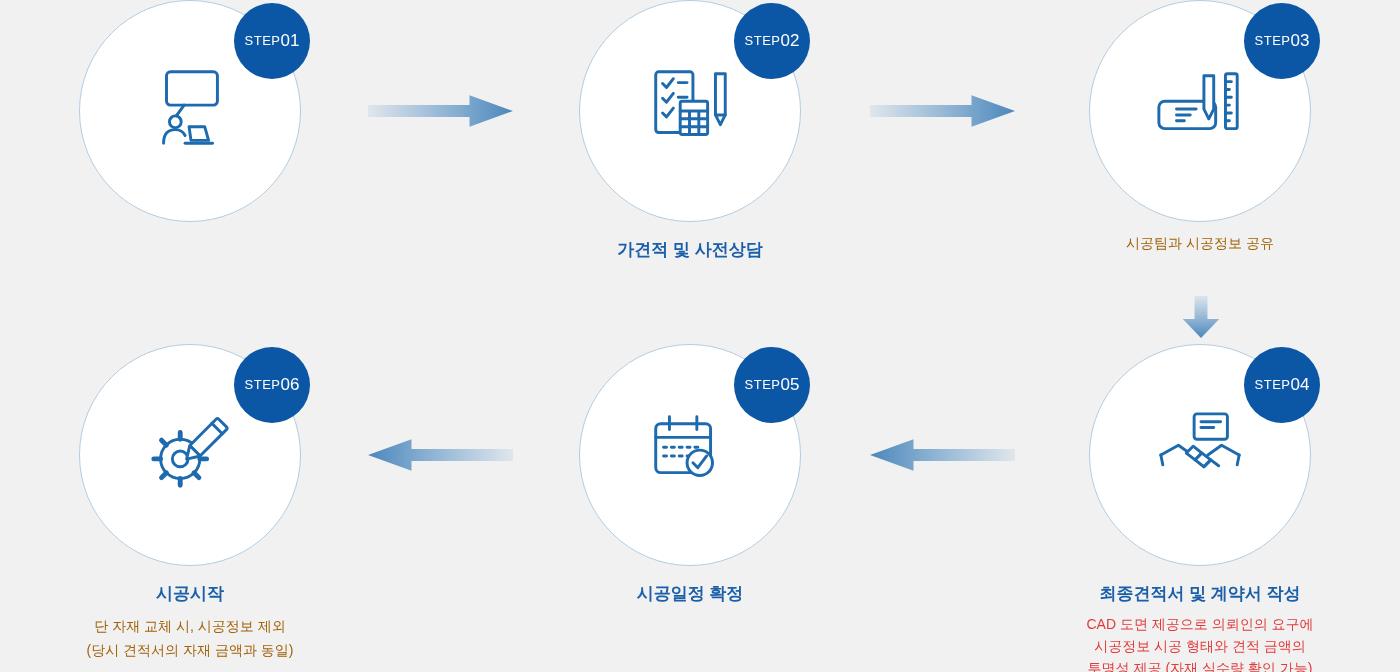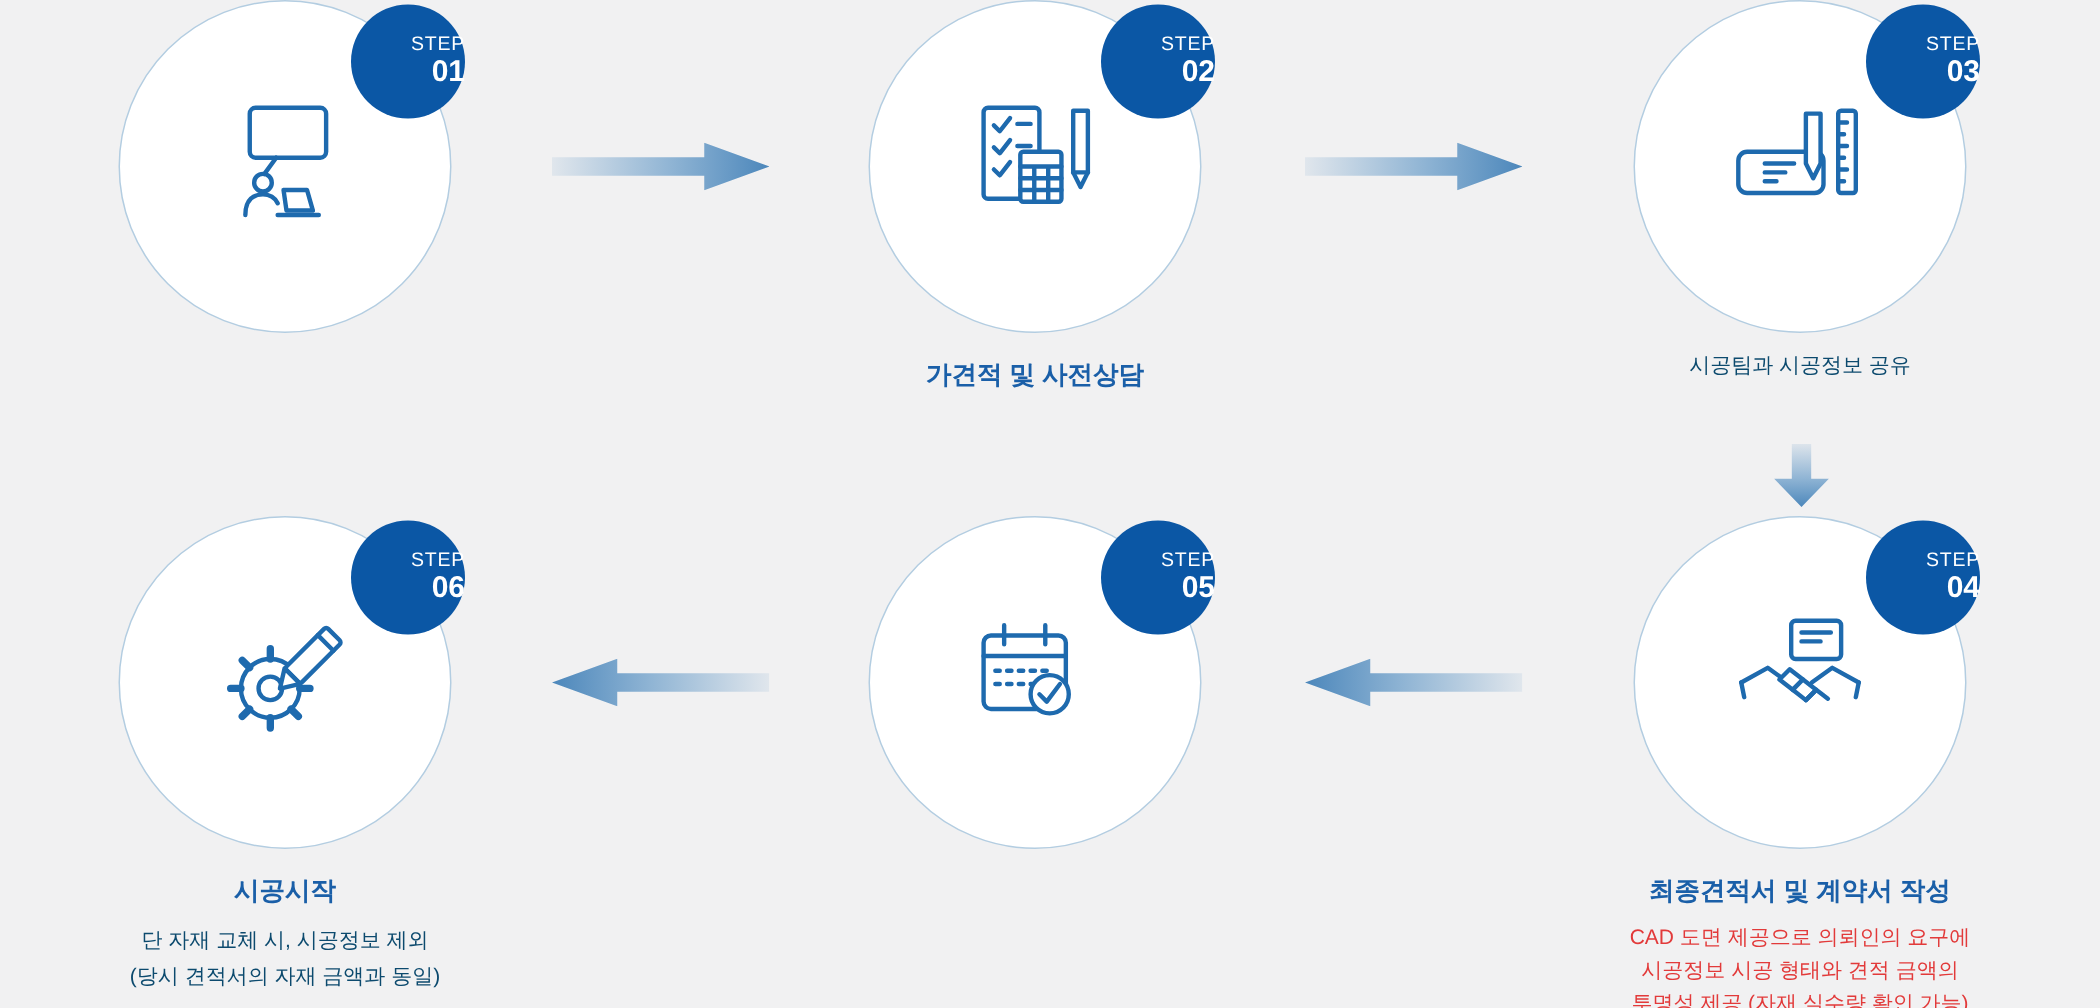--- a/index.html
+++ b/index.html
@@ -35,37 +35,37 @@
   .badge {
     position:absolute;
     top:2px;
     right:-10px;
     width:76px;
     height:76px;
     border-radius:50%;
     background:#0b57a5;
     color:#ffffff;
     display:flex;
-    flex-direction:column;
-    align-items:flex-end;
+    flex-direction:row;
+    align-items:center;
     justify-content:center;
     line-height:1.15;
   }
   .badge .step-word { font-size:13px; letter-spacing:0.5px; }
-  .badge .step-num  { font-size:20px; font-weight:700; }
+  .badge .step-num  { font-size:17px; font-weight:400; }
   .title {
     margin-top:16px;
     font-size:17px;
     font-weight:700;
     color:#1a5fa8;
   }
   .subtitle {
     margin-top:9px;
     font-size:14px;
-    color:#0c4a6e;
+    color:#a16207;
     line-height:24px;
   }
   .note {
     margin-top:8px;
     font-size:14px;
     color:#e23a3a;
     line-height:22px;
   }
   .arrow { position:absolute; }
   .arrow-right {
@@ -181,20 +181,21 @@
         <path d="M21 40 H61" stroke-dasharray="3 5"></path>
         <path d="M21 49 H47" stroke-dasharray="3 5"></path>
         <circle cx="58" cy="56" r="13" fill="#fff"></circle>
         <polyline points="51,56 56,61 65,49"></polyline>
       </svg>
       <div class="badge">
         <span class="step-word">STEP</span>
         <span class="step-num">05</span>
       </div>
     </div>
+    <div class="title">시공일정 확정</div>
   </div>
 
   <div class="step" style="left:30px; top:344px;">
     <div class="circle">
       <svg class="icon-svg" width="94" height="94" viewBox="0 0 96 96" fill="none" stroke="#1e6aae" stroke-width="3" stroke-linecap="round" stroke-linejoin="round">
         <circle cx="38" cy="52" r="20"></circle>
         <path d="M58 52 h7 M38 72 v7 M18 52 h-7 M38 32 v-7 M52.1 66.1 l5 5 M23.9 66.1 l-5 5 M23.9 37.9 l-5 -5 M52.1 37.9 l5 -5" stroke-width="5"></path>
         <circle cx="38" cy="52" r="8" fill="#fff"></circle>
         <g transform="rotate(45 64 32)">
           <rect x="57" y="8" width="15" height="40" rx="2" fill="#fff"></rect>

